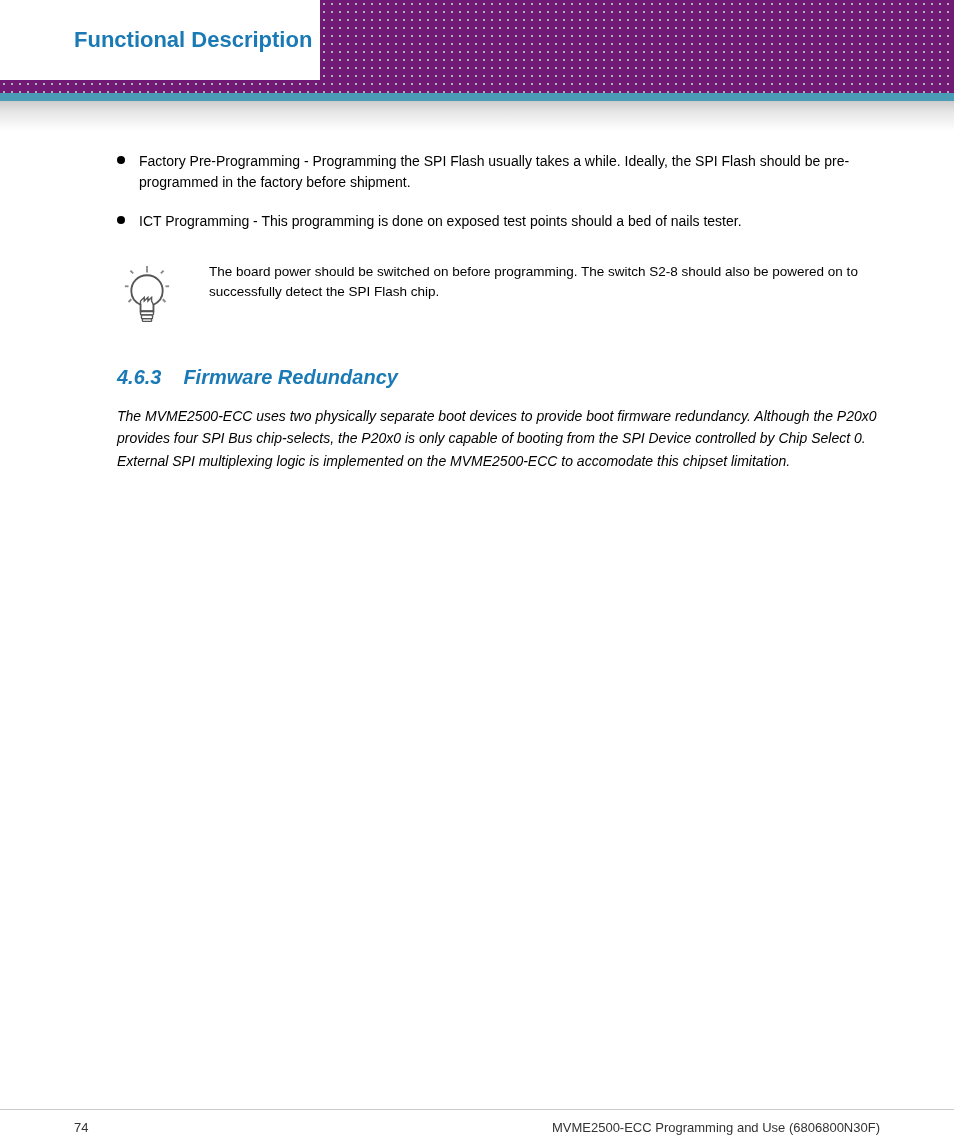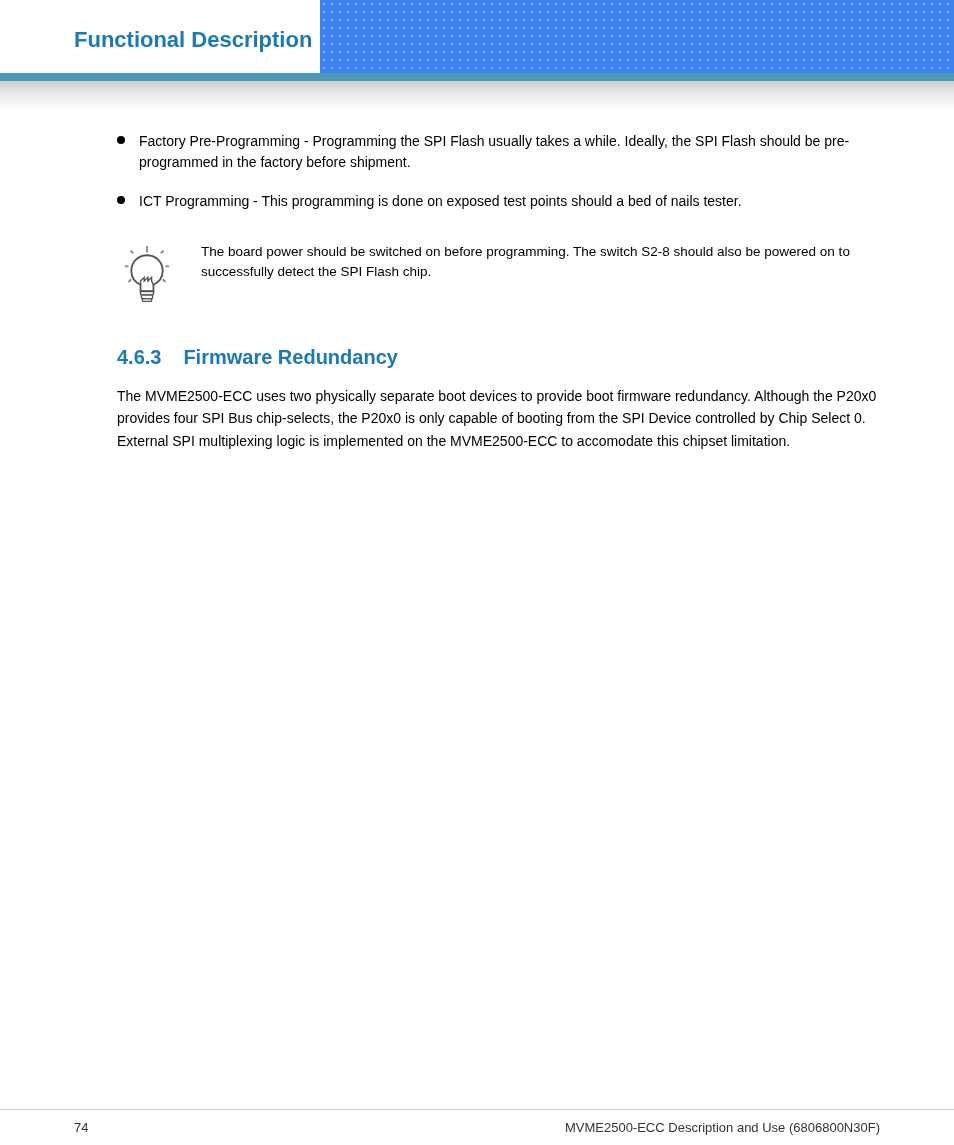--- a/index.html
+++ b/index.html
@@ -10,22 +10,22 @@
       background: #ffffff;
       font-family: Arial, Helvetica, sans-serif;
       font-size: 14px;
       color: #000000;
       position: relative;
     }
 
     
     .header-area {
       width: 100%;
-      height: 73px;
-      background: #3b82f6;
+      height: 93px;
+      background: #701a75;
       position: relative;
       overflow: hidden;
     }
 
     .dot-pattern {
       position: absolute;
       top: 0; left: 0; right: 0; bottom: 0;
       background-image: radial-gradient(circle, #b0b0b0 1px, transparent 1px);
       background-size: 8px 8px;
     }
@@ -89,21 +89,21 @@
       margin-top: 5px;
       margin-right: 14px;
       flex-shrink: 0;
     }
 
     
     .tip-box {
       display: flex;
       align-items: flex-start;
       margin-bottom: 40px;
-      gap: 24px;
+      gap: 32px;
     }
 
     .tip-icon {
       flex-shrink: 0;
       width: 60px;
       display: flex;
       align-items: flex-start;
       justify-content: center;
       padding-top: 4px;
     }
@@ -115,38 +115,40 @@
 
     .tip-text {
       line-height: 1.5;
       font-size: 13.5px;
     }
 
     
     .section-heading {
       margin-bottom: 16px;
       margin-top: 18px;
+      font-style: italic;
     }
 
     .section-number {
       font-size: 20px;
       font-weight: bold;
       color: #1a7ab5;
       margin-right: 18px;
     }
 
     .section-title-text {
       font-size: 20px;
       font-weight: bold;
       color: #1a7ab5;
     }
 
     .section-body {
       line-height: 1.6;
       font-size: 14px;
+      font-style: italic;
     }
 
     
     .footer {
       position: absolute;
       bottom: 0;
       left: 0;
       right: 0;
       height: 36px;
       border-top: 1px solid #cccccc;
@@ -216,14 +218,14 @@
     <span class="section-number">4.6.3</span>
     <span class="section-title-text">Firmware Redundancy</span>
   </div>
 
   <p class="section-body">The MVME2500-ECC uses two physically separate boot devices to provide boot firmware redundancy. Although the P20x0 provides four SPI Bus chip-selects, the P20x0 is only capable of booting from the SPI Device controlled by Chip Select 0. External SPI multiplexing logic is implemented on the MVME2500-ECC to accomodate this chipset limitation.</p>
 
 </div>
 
 <div class="footer">
   <span>74</span>
-  <span>MVME2500-ECC Description and Use (6806800N30F)</span>
+  <span>MVME2500-ECC Programming and Use (6806800N30F)</span>
 </div>
 
 </body></html>

